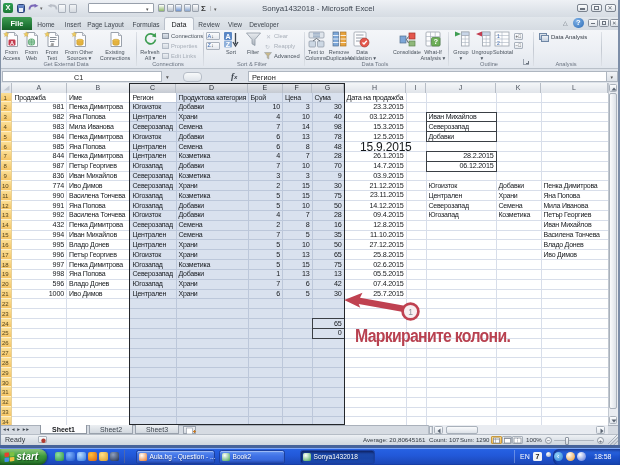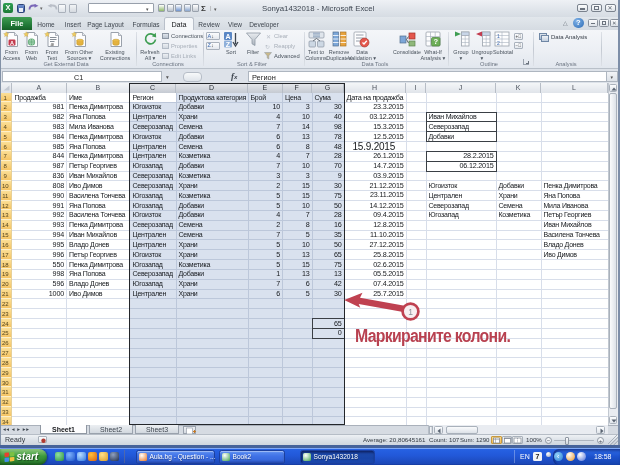--- a/index.html
+++ b/index.html
@@ -341,21 +341,21 @@
 <div style="position:absolute;top:131.82px;height:9.83px;line-height:10.03px;font-size:7.2px;color:#15181c;white-space:nowrap;letter-spacing:-0.2px;left:282.5px;width:27.0px;text-align:right;">13</div>
 <div style="position:absolute;top:131.82px;height:9.83px;line-height:10.03px;font-size:7.2px;color:#15181c;white-space:nowrap;letter-spacing:-0.2px;left:312px;width:29.5px;text-align:right;">78</div>
 <div style="position:absolute;top:131.82px;height:9.83px;line-height:10.03px;font-size:7.2px;color:#15181c;white-space:nowrap;letter-spacing:-0.2px;left:344px;width:59.5px;text-align:right;">12.5.2015</div>
 <div style="position:absolute;top:141.65px;height:9.83px;line-height:10.03px;font-size:7.2px;color:#15181c;white-space:nowrap;letter-spacing:-0.2px;left:12px;width:52.0px;text-align:right;">985</div>
 <div style="position:absolute;top:141.65px;height:9.83px;line-height:10.03px;font-size:7px;color:#15181c;white-space:nowrap;letter-spacing:-0.25px;left:69.0px;">Яна Попова</div>
 <div style="position:absolute;top:141.65px;height:9.83px;line-height:10.03px;font-size:7px;color:#15181c;white-space:nowrap;letter-spacing:-0.25px;left:132.5px;">Централен</div>
 <div style="position:absolute;top:141.65px;height:9.83px;line-height:10.03px;font-size:7px;color:#15181c;white-space:nowrap;letter-spacing:-0.25px;left:178.5px;">Семена</div>
 <div style="position:absolute;top:141.65px;height:9.83px;line-height:10.03px;font-size:7.2px;color:#15181c;white-space:nowrap;letter-spacing:-0.2px;left:248px;width:32.0px;text-align:right;">6</div>
 <div style="position:absolute;top:141.65px;height:9.83px;line-height:10.03px;font-size:7.2px;color:#15181c;white-space:nowrap;letter-spacing:-0.2px;left:282.5px;width:27.0px;text-align:right;">8</div>
 <div style="position:absolute;top:141.65px;height:9.83px;line-height:10.03px;font-size:7.2px;color:#15181c;white-space:nowrap;letter-spacing:-0.2px;left:312px;width:29.5px;text-align:right;">48</div>
-<div style="position:absolute;top:141.65px;height:9.83px;line-height:10.03px;font-size:10px;color:#15181c;white-space:nowrap;letter-spacing:-0.2px;left:344px;width:59.5px;text-align:center;">15.9.2015</div>
+<div style="position:absolute;top:141.65px;height:9.83px;line-height:10.03px;font-size:12px;color:#15181c;white-space:nowrap;letter-spacing:-0.2px;left:344px;width:59.5px;text-align:left;padding-left:16px;">15.9.2015</div>
 <div style="position:absolute;top:151.48000000000002px;height:9.83px;line-height:10.03px;font-size:7.2px;color:#15181c;white-space:nowrap;letter-spacing:-0.2px;left:12px;width:52.0px;text-align:right;">844</div>
 <div style="position:absolute;top:151.48000000000002px;height:9.83px;line-height:10.03px;font-size:7px;color:#15181c;white-space:nowrap;letter-spacing:-0.25px;left:69.0px;">Пенка Димитрова</div>
 <div style="position:absolute;top:151.48000000000002px;height:9.83px;line-height:10.03px;font-size:7px;color:#15181c;white-space:nowrap;letter-spacing:-0.25px;left:132.5px;">Централен</div>
 <div style="position:absolute;top:151.48000000000002px;height:9.83px;line-height:10.03px;font-size:7px;color:#15181c;white-space:nowrap;letter-spacing:-0.25px;left:178.5px;">Козметика</div>
 <div style="position:absolute;top:151.48000000000002px;height:9.83px;line-height:10.03px;font-size:7.2px;color:#15181c;white-space:nowrap;letter-spacing:-0.2px;left:248px;width:32.0px;text-align:right;">4</div>
 <div style="position:absolute;top:151.48000000000002px;height:9.83px;line-height:10.03px;font-size:7.2px;color:#15181c;white-space:nowrap;letter-spacing:-0.2px;left:282.5px;width:27.0px;text-align:right;">7</div>
 <div style="position:absolute;top:151.48000000000002px;height:9.83px;line-height:10.03px;font-size:7.2px;color:#15181c;white-space:nowrap;letter-spacing:-0.2px;left:312px;width:29.5px;text-align:right;">28</div>
 <div style="position:absolute;top:151.48000000000002px;height:9.83px;line-height:10.03px;font-size:7.2px;color:#15181c;white-space:nowrap;letter-spacing:-0.2px;left:344px;width:59.5px;text-align:right;">26.1.2015</div>
 <div style="position:absolute;top:161.31px;height:9.83px;line-height:10.03px;font-size:7.2px;color:#15181c;white-space:nowrap;letter-spacing:-0.2px;left:12px;width:52.0px;text-align:right;">987</div>
 <div style="position:absolute;top:161.31px;height:9.83px;line-height:10.03px;font-size:7px;color:#15181c;white-space:nowrap;letter-spacing:-0.25px;left:69.0px;">Петър Георгиев</div>
@@ -366,21 +366,21 @@
 <div style="position:absolute;top:161.31px;height:9.83px;line-height:10.03px;font-size:7.2px;color:#15181c;white-space:nowrap;letter-spacing:-0.2px;left:312px;width:29.5px;text-align:right;">70</div>
 <div style="position:absolute;top:161.31px;height:9.83px;line-height:10.03px;font-size:7.2px;color:#15181c;white-space:nowrap;letter-spacing:-0.2px;left:344px;width:59.5px;text-align:right;">14.7.2015</div>
 <div style="position:absolute;top:171.14px;height:9.83px;line-height:10.03px;font-size:7.2px;color:#15181c;white-space:nowrap;letter-spacing:-0.2px;left:12px;width:52.0px;text-align:right;">836</div>
 <div style="position:absolute;top:171.14px;height:9.83px;line-height:10.03px;font-size:7px;color:#15181c;white-space:nowrap;letter-spacing:-0.25px;left:69.0px;">Иван Михайлов</div>
 <div style="position:absolute;top:171.14px;height:9.83px;line-height:10.03px;font-size:7px;color:#15181c;white-space:nowrap;letter-spacing:-0.25px;left:132.5px;">Северозапад</div>
 <div style="position:absolute;top:171.14px;height:9.83px;line-height:10.03px;font-size:7px;color:#15181c;white-space:nowrap;letter-spacing:-0.25px;left:178.5px;">Козметика</div>
 <div style="position:absolute;top:171.14px;height:9.83px;line-height:10.03px;font-size:7.2px;color:#15181c;white-space:nowrap;letter-spacing:-0.2px;left:248px;width:32.0px;text-align:right;">3</div>
 <div style="position:absolute;top:171.14px;height:9.83px;line-height:10.03px;font-size:7.2px;color:#15181c;white-space:nowrap;letter-spacing:-0.2px;left:282.5px;width:27.0px;text-align:right;">3</div>
 <div style="position:absolute;top:171.14px;height:9.83px;line-height:10.03px;font-size:7.2px;color:#15181c;white-space:nowrap;letter-spacing:-0.2px;left:312px;width:29.5px;text-align:right;">9</div>
 <div style="position:absolute;top:171.14px;height:9.83px;line-height:10.03px;font-size:7.2px;color:#15181c;white-space:nowrap;letter-spacing:-0.2px;left:344px;width:59.5px;text-align:right;">03.9.2015</div>
-<div style="position:absolute;top:180.97px;height:9.83px;line-height:10.03px;font-size:7.2px;color:#15181c;white-space:nowrap;letter-spacing:-0.2px;left:12px;width:52.0px;text-align:right;">808</div>
+<div style="position:absolute;top:180.97px;height:9.83px;line-height:10.03px;font-size:7.2px;color:#15181c;white-space:nowrap;letter-spacing:-0.2px;left:12px;width:52.0px;text-align:right;">774</div>
 <div style="position:absolute;top:180.97px;height:9.83px;line-height:10.03px;font-size:7px;color:#15181c;white-space:nowrap;letter-spacing:-0.25px;left:69.0px;">Иво Димов</div>
 <div style="position:absolute;top:180.97px;height:9.83px;line-height:10.03px;font-size:7px;color:#15181c;white-space:nowrap;letter-spacing:-0.25px;left:132.5px;">Северозапад</div>
 <div style="position:absolute;top:180.97px;height:9.83px;line-height:10.03px;font-size:7px;color:#15181c;white-space:nowrap;letter-spacing:-0.25px;left:178.5px;">Храни</div>
 <div style="position:absolute;top:180.97px;height:9.83px;line-height:10.03px;font-size:7.2px;color:#15181c;white-space:nowrap;letter-spacing:-0.2px;left:248px;width:32.0px;text-align:right;">2</div>
 <div style="position:absolute;top:180.97px;height:9.83px;line-height:10.03px;font-size:7.2px;color:#15181c;white-space:nowrap;letter-spacing:-0.2px;left:282.5px;width:27.0px;text-align:right;">15</div>
 <div style="position:absolute;top:180.97px;height:9.83px;line-height:10.03px;font-size:7.2px;color:#15181c;white-space:nowrap;letter-spacing:-0.2px;left:312px;width:29.5px;text-align:right;">30</div>
 <div style="position:absolute;top:180.97px;height:9.83px;line-height:10.03px;font-size:7.2px;color:#15181c;white-space:nowrap;letter-spacing:-0.2px;left:344px;width:59.5px;text-align:right;">21.12.2015</div>
 <div style="position:absolute;top:190.8px;height:9.83px;line-height:10.03px;font-size:7.2px;color:#15181c;white-space:nowrap;letter-spacing:-0.2px;left:12px;width:52.0px;text-align:right;">990</div>
 <div style="position:absolute;top:190.8px;height:9.83px;line-height:10.03px;font-size:7px;color:#15181c;white-space:nowrap;letter-spacing:-0.25px;left:69.0px;">Василена Тончева</div>
 <div style="position:absolute;top:190.8px;height:9.83px;line-height:10.03px;font-size:7px;color:#15181c;white-space:nowrap;letter-spacing:-0.25px;left:132.5px;">Югозапад</div>
@@ -398,21 +398,21 @@
 <div style="position:absolute;top:200.63px;height:9.83px;line-height:10.03px;font-size:7.2px;color:#15181c;white-space:nowrap;letter-spacing:-0.2px;left:312px;width:29.5px;text-align:right;">50</div>
 <div style="position:absolute;top:200.63px;height:9.83px;line-height:10.03px;font-size:7.2px;color:#15181c;white-space:nowrap;letter-spacing:-0.2px;left:344px;width:59.5px;text-align:right;">14.12.2015</div>
 <div style="position:absolute;top:210.46px;height:9.83px;line-height:10.03px;font-size:7.2px;color:#15181c;white-space:nowrap;letter-spacing:-0.2px;left:12px;width:52.0px;text-align:right;">992</div>
 <div style="position:absolute;top:210.46px;height:9.83px;line-height:10.03px;font-size:7px;color:#15181c;white-space:nowrap;letter-spacing:-0.25px;left:69.0px;">Василена Тончева</div>
 <div style="position:absolute;top:210.46px;height:9.83px;line-height:10.03px;font-size:7px;color:#15181c;white-space:nowrap;letter-spacing:-0.25px;left:132.5px;">Югоизток</div>
 <div style="position:absolute;top:210.46px;height:9.83px;line-height:10.03px;font-size:7px;color:#15181c;white-space:nowrap;letter-spacing:-0.25px;left:178.5px;">Добавки</div>
 <div style="position:absolute;top:210.46px;height:9.83px;line-height:10.03px;font-size:7.2px;color:#15181c;white-space:nowrap;letter-spacing:-0.2px;left:248px;width:32.0px;text-align:right;">4</div>
 <div style="position:absolute;top:210.46px;height:9.83px;line-height:10.03px;font-size:7.2px;color:#15181c;white-space:nowrap;letter-spacing:-0.2px;left:282.5px;width:27.0px;text-align:right;">7</div>
 <div style="position:absolute;top:210.46px;height:9.83px;line-height:10.03px;font-size:7.2px;color:#15181c;white-space:nowrap;letter-spacing:-0.2px;left:312px;width:29.5px;text-align:right;">28</div>
 <div style="position:absolute;top:210.46px;height:9.83px;line-height:10.03px;font-size:7.2px;color:#15181c;white-space:nowrap;letter-spacing:-0.2px;left:344px;width:59.5px;text-align:right;">09.4.2015</div>
-<div style="position:absolute;top:220.29000000000002px;height:9.83px;line-height:10.03px;font-size:7.2px;color:#15181c;white-space:nowrap;letter-spacing:-0.2px;left:12px;width:52.0px;text-align:right;">993</div>
+<div style="position:absolute;top:220.29000000000002px;height:9.83px;line-height:10.03px;font-size:7.2px;color:#15181c;white-space:nowrap;letter-spacing:-0.2px;left:12px;width:52.0px;text-align:right;">432</div>
 <div style="position:absolute;top:220.29000000000002px;height:9.83px;line-height:10.03px;font-size:7px;color:#15181c;white-space:nowrap;letter-spacing:-0.25px;left:69.0px;">Пенка Димитрова</div>
 <div style="position:absolute;top:220.29000000000002px;height:9.83px;line-height:10.03px;font-size:7px;color:#15181c;white-space:nowrap;letter-spacing:-0.25px;left:132.5px;">Северозапад</div>
 <div style="position:absolute;top:220.29000000000002px;height:9.83px;line-height:10.03px;font-size:7px;color:#15181c;white-space:nowrap;letter-spacing:-0.25px;left:178.5px;">Семена</div>
 <div style="position:absolute;top:220.29000000000002px;height:9.83px;line-height:10.03px;font-size:7.2px;color:#15181c;white-space:nowrap;letter-spacing:-0.2px;left:248px;width:32.0px;text-align:right;">2</div>
 <div style="position:absolute;top:220.29000000000002px;height:9.83px;line-height:10.03px;font-size:7.2px;color:#15181c;white-space:nowrap;letter-spacing:-0.2px;left:282.5px;width:27.0px;text-align:right;">8</div>
 <div style="position:absolute;top:220.29000000000002px;height:9.83px;line-height:10.03px;font-size:7.2px;color:#15181c;white-space:nowrap;letter-spacing:-0.2px;left:312px;width:29.5px;text-align:right;">16</div>
 <div style="position:absolute;top:220.29000000000002px;height:9.83px;line-height:10.03px;font-size:7.2px;color:#15181c;white-space:nowrap;letter-spacing:-0.2px;left:344px;width:59.5px;text-align:right;">12.8.2015</div>
 <div style="position:absolute;top:230.12px;height:9.83px;line-height:10.03px;font-size:7.2px;color:#15181c;white-space:nowrap;letter-spacing:-0.2px;left:12px;width:52.0px;text-align:right;">994</div>
 <div style="position:absolute;top:230.12px;height:9.83px;line-height:10.03px;font-size:7px;color:#15181c;white-space:nowrap;letter-spacing:-0.25px;left:69.0px;">Иван Михайлов</div>
 <div style="position:absolute;top:230.12px;height:9.83px;line-height:10.03px;font-size:7px;color:#15181c;white-space:nowrap;letter-spacing:-0.25px;left:132.5px;">Централен</div>
@@ -430,21 +430,21 @@
 <div style="position:absolute;top:239.95px;height:9.83px;line-height:10.03px;font-size:7.2px;color:#15181c;white-space:nowrap;letter-spacing:-0.2px;left:312px;width:29.5px;text-align:right;">50</div>
 <div style="position:absolute;top:239.95px;height:9.83px;line-height:10.03px;font-size:7.2px;color:#15181c;white-space:nowrap;letter-spacing:-0.2px;left:344px;width:59.5px;text-align:right;">27.12.2015</div>
 <div style="position:absolute;top:249.78px;height:9.83px;line-height:10.03px;font-size:7.2px;color:#15181c;white-space:nowrap;letter-spacing:-0.2px;left:12px;width:52.0px;text-align:right;">996</div>
 <div style="position:absolute;top:249.78px;height:9.83px;line-height:10.03px;font-size:7px;color:#15181c;white-space:nowrap;letter-spacing:-0.25px;left:69.0px;">Петър Георгиев</div>
 <div style="position:absolute;top:249.78px;height:9.83px;line-height:10.03px;font-size:7px;color:#15181c;white-space:nowrap;letter-spacing:-0.25px;left:132.5px;">Югоизток</div>
 <div style="position:absolute;top:249.78px;height:9.83px;line-height:10.03px;font-size:7px;color:#15181c;white-space:nowrap;letter-spacing:-0.25px;left:178.5px;">Храни</div>
 <div style="position:absolute;top:249.78px;height:9.83px;line-height:10.03px;font-size:7.2px;color:#15181c;white-space:nowrap;letter-spacing:-0.2px;left:248px;width:32.0px;text-align:right;">5</div>
 <div style="position:absolute;top:249.78px;height:9.83px;line-height:10.03px;font-size:7.2px;color:#15181c;white-space:nowrap;letter-spacing:-0.2px;left:282.5px;width:27.0px;text-align:right;">13</div>
 <div style="position:absolute;top:249.78px;height:9.83px;line-height:10.03px;font-size:7.2px;color:#15181c;white-space:nowrap;letter-spacing:-0.2px;left:312px;width:29.5px;text-align:right;">65</div>
 <div style="position:absolute;top:249.78px;height:9.83px;line-height:10.03px;font-size:7.2px;color:#15181c;white-space:nowrap;letter-spacing:-0.2px;left:344px;width:59.5px;text-align:right;">25.8.2015</div>
-<div style="position:absolute;top:259.61px;height:9.83px;line-height:10.03px;font-size:7.2px;color:#15181c;white-space:nowrap;letter-spacing:-0.2px;left:12px;width:52.0px;text-align:right;">550</div>
+<div style="position:absolute;top:259.61px;height:9.83px;line-height:10.03px;font-size:7.2px;color:#15181c;white-space:nowrap;letter-spacing:-0.2px;left:12px;width:52.0px;text-align:right;">997</div>
 <div style="position:absolute;top:259.61px;height:9.83px;line-height:10.03px;font-size:7px;color:#15181c;white-space:nowrap;letter-spacing:-0.25px;left:69.0px;">Пенка Димитрова</div>
 <div style="position:absolute;top:259.61px;height:9.83px;line-height:10.03px;font-size:7px;color:#15181c;white-space:nowrap;letter-spacing:-0.25px;left:132.5px;">Югозапад</div>
 <div style="position:absolute;top:259.61px;height:9.83px;line-height:10.03px;font-size:7px;color:#15181c;white-space:nowrap;letter-spacing:-0.25px;left:178.5px;">Козметика</div>
 <div style="position:absolute;top:259.61px;height:9.83px;line-height:10.03px;font-size:7.2px;color:#15181c;white-space:nowrap;letter-spacing:-0.2px;left:248px;width:32.0px;text-align:right;">5</div>
 <div style="position:absolute;top:259.61px;height:9.83px;line-height:10.03px;font-size:7.2px;color:#15181c;white-space:nowrap;letter-spacing:-0.2px;left:282.5px;width:27.0px;text-align:right;">15</div>
 <div style="position:absolute;top:259.61px;height:9.83px;line-height:10.03px;font-size:7.2px;color:#15181c;white-space:nowrap;letter-spacing:-0.2px;left:312px;width:29.5px;text-align:right;">75</div>
 <div style="position:absolute;top:259.61px;height:9.83px;line-height:10.03px;font-size:7.2px;color:#15181c;white-space:nowrap;letter-spacing:-0.2px;left:344px;width:59.5px;text-align:right;">02.6.2015</div>
 <div style="position:absolute;top:269.44px;height:9.83px;line-height:10.03px;font-size:7.2px;color:#15181c;white-space:nowrap;letter-spacing:-0.2px;left:12px;width:52.0px;text-align:right;">998</div>
 <div style="position:absolute;top:269.44px;height:9.83px;line-height:10.03px;font-size:7px;color:#15181c;white-space:nowrap;letter-spacing:-0.25px;left:69.0px;">Яна Попова</div>
 <div style="position:absolute;top:269.44px;height:9.83px;line-height:10.03px;font-size:7px;color:#15181c;white-space:nowrap;letter-spacing:-0.25px;left:132.5px;">Северозапад</div>

